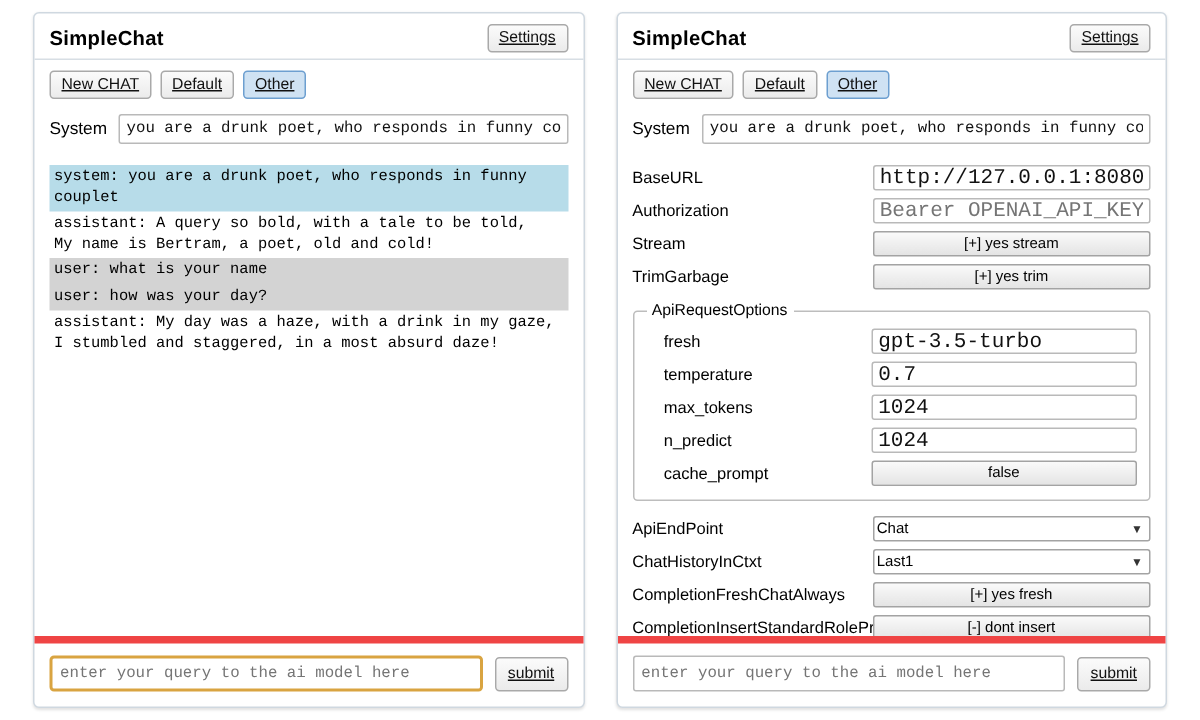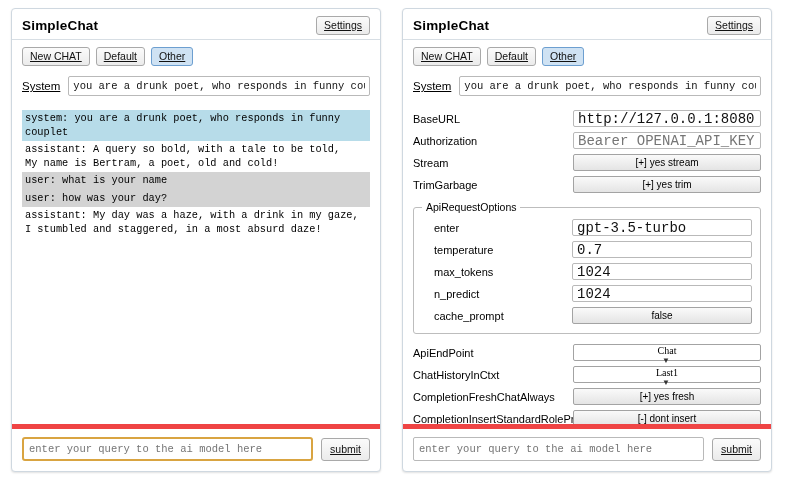--- a/index.html
+++ b/index.html
@@ -11,21 +11,21 @@
     font-family: "Liberation Sans", sans-serif;
     font-size: 11px;
     color: #000;
   }
   .stage {
     position: relative;
     width: 800px;
     height: 480px;
     display: flex;
     gap: 21px;
-    padding: 8px 11px;
+    padding: 8px 22px;
     box-sizing: border-box;
   }
   .panel {
     width: 370px;
     background: #ffffff;
     border: 1px solid #cfd8e0;
     border-radius: 4px;
     box-shadow: 0 1px 2px rgba(0,0,0,0.12);
     box-sizing: border-box;
     display: flex;
@@ -67,21 +67,20 @@
     padding: 7px 10px 4px 10px;
   }
   .sysrow {
     display: flex;
     align-items: center;
     gap: 8px;
     padding: 6px 10px 8px 10px;
   }
   .sysrow .lbl {
     font-size: 11.5px;
-    text-decoration: underline;
   }
   .txt {
     font-family: "Liberation Mono", monospace;
     font-size: 10.5px;
     border: 1px solid #b9b9b9;
     border-radius: 2px;
     padding: 3px 4px;
     background: #fff;
     box-sizing: border-box;
     color: #111;
@@ -184,31 +183,30 @@
     border-radius: 2px;
     text-align: center;
     line-height: 15px;
     box-sizing: border-box;
     cursor: pointer;
   }
   .ctl-select {
     width: 100%;
     height: 17px;
     font-size: 10px;
-    font-family: Liberation Serif, serif;
+    font-family: Liberation Sans, sans-serif;
     border: 1px solid #a3a3a3;
     border-radius: 2px;
     background: #fff;
     box-sizing: border-box;
     padding: 0 2px;
     display: flex;
     align-items: center;
     justify-content: space-between;
     cursor: pointer;
-    flex-direction: column;
   }
   .ctl-select .caret {
     font-size: 8px;
     color: #333;
     padding-right: 2px;
   }
   fieldset.group {
     border: 1px solid #bdbdbd;
     border-radius: 3px;
     margin: 6px 0 8px 0;
@@ -302,21 +300,21 @@
             <div class="sctl">
               <div class="ctl-button">[+] yes trim</div>
             </div>
           </div>
         </div>
 
       <fieldset class="group">
         <legend>ApiRequestOptions</legend>
         <div id="fields-group">
             <div class="srow">
-              <div class="slabel">enter</div>
+              <div class="slabel">fresh</div>
               <div class="sctl"><input type="text" class="ctl-input" value="gpt-3.5-turbo" style=""></div>
             </div>
             <div class="srow">
               <div class="slabel">temperature</div>
               <div class="sctl"><input type="text" class="ctl-input" value="0.7" style=""></div>
             </div>
             <div class="srow">
               <div class="slabel">max_tokens</div>
               <div class="sctl"><input type="text" class="ctl-input" value="1024" style=""></div>
             </div>

